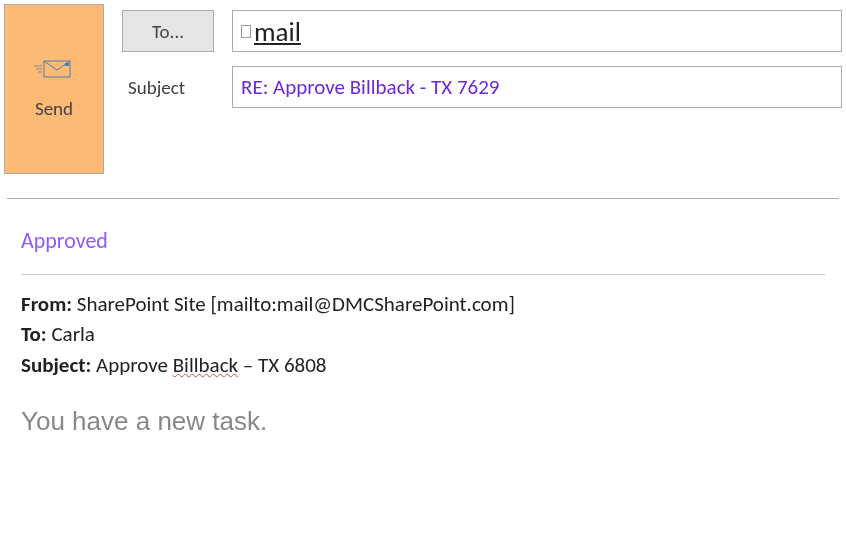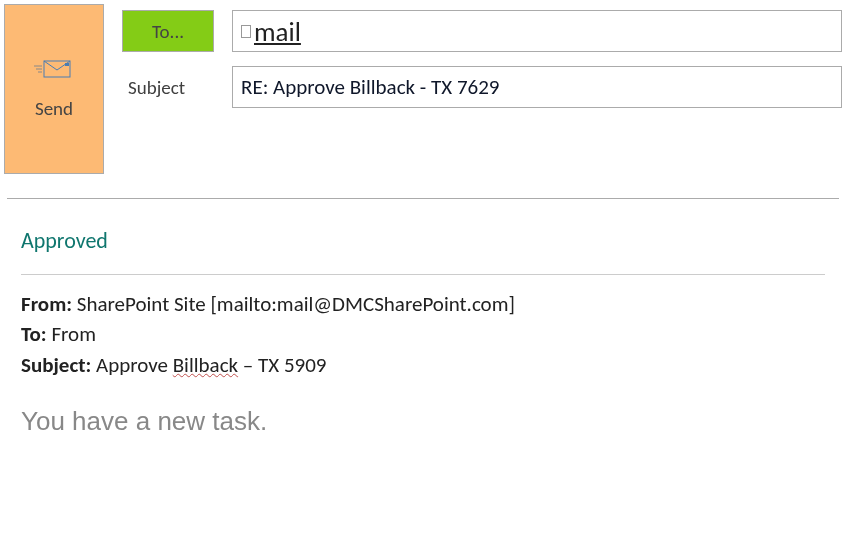--- a/index.html
+++ b/index.html
@@ -50,21 +50,21 @@
     }
     .field-row {
       display: flex;
       align-items: center;
       margin-bottom: 14px;
     }
     .field-button {
       width: 92px;
       height: 42px;
       border: 1px solid #ababab;
-      background: #84cc16;
+      background: #e5e5e5;
       font-size: 19px;
       color: #444;
       text-align: center;
       cursor: pointer;
       display: flex;
       align-items: center;
       justify-content: center;
       margin-right: 18px;
     }
     .subject-label {
@@ -97,30 +97,30 @@
       margin-right: 3px;
     }
     .recipient-chip .underline {
       text-decoration: underline;
     }
     .subject-input {
       border: none;
       outline: none;
       width: 100%;
       font-size: 21px;
-      color: #0f172a;
+      color: #6d28d9;
       font-family: inherit;
     }
     .body-area {
       margin: 20px 7px 0 7px;
       border-top: 1px solid #ababab;
       padding: 28px 14px 14px 14px;
     }
     .approved {
-      color: #0f766e;
+      color: #8b5cf6;
       font-size: 22px;
       margin-bottom: 20px;
     }
     .divider {
       border: none;
       border-top: 1px solid #ccc;
       margin-bottom: 14px;
     }
     .meta-line {
       font-size: 21px;
@@ -184,20 +184,20 @@
 
 <div class="body-area">
   <div class="approved">Approved</div>
   <hr class="divider">
   <div class="meta-line">
     <span class="label">From:</span>
     <span>SharePoint Site  [mailto:mail@DMCSharePoint.com]</span>
   </div>
   <div class="meta-line">
     <span class="label">To:</span>
-    <span>From</span>
+    <span>Carla</span>
   </div>
   <div class="meta-line">
     <span class="label">Subject:</span>
-    <span>Approve </span><span class="squiggle">Billback</span><span> – TX 5909</span>
+    <span>Approve </span><span class="squiggle">Billback</span><span> – TX 6808</span>
   </div>
   <div class="task-heading">You have a new task.</div>
 </div>
 
 </body></html>

